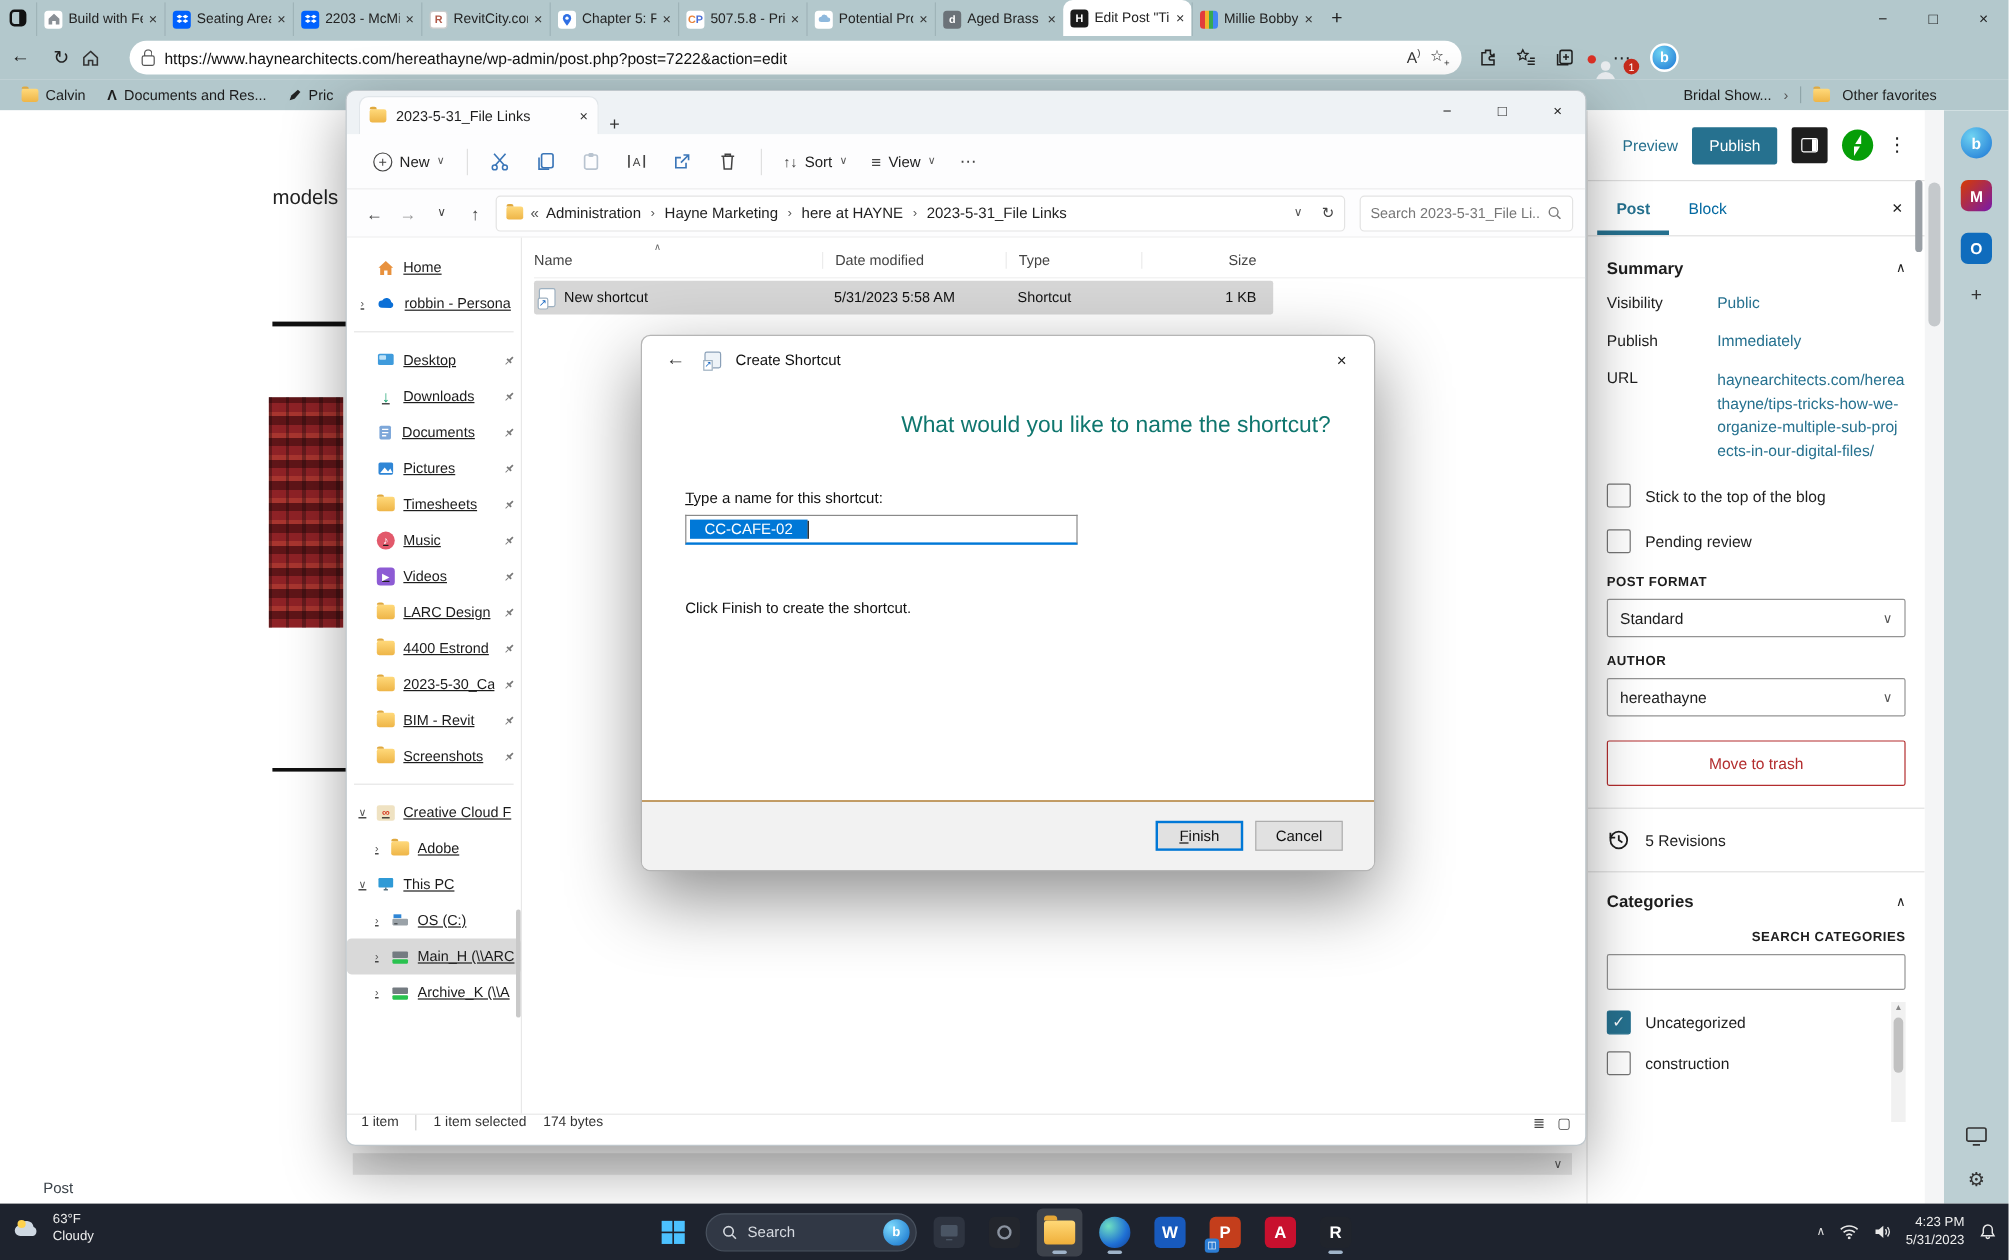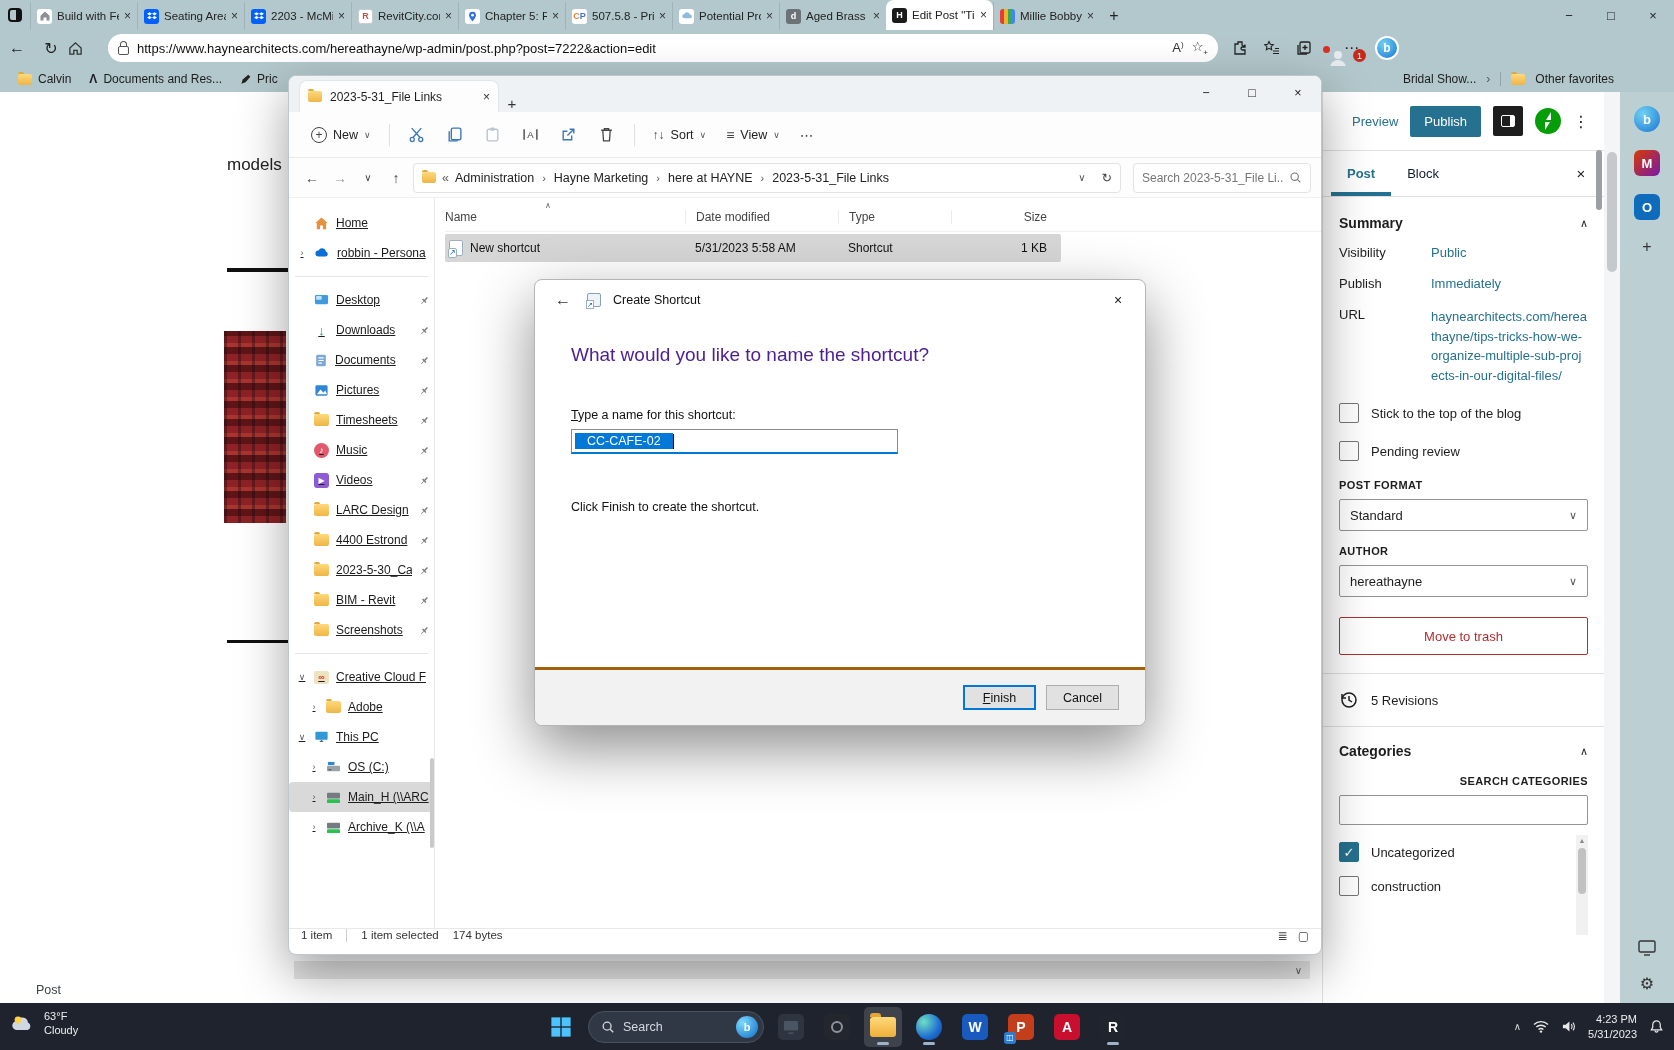--- a/index.html
+++ b/index.html
@@ -108,46 +108,46 @@
 
   
   .dialog{position:absolute;left:534px;top:279px;width:612px;height:447px;background:#fff;border:1px solid #b5b5b5;border-radius:8px;box-shadow:0 22px 60px rgba(0,0,0,.45);display:flex;flex-direction:column;overflow:hidden;}
   .dlg-title{height:40px;display:flex;align-items:center;gap:12px;padding:0 4px 0 16px;}
   .dlg-back{font-size:16px;color:#333;width:24px;text-align:center;}
   .dlg-ic{width:14px;height:14px;border:1px solid #8aa0b8;background:#eef3f8;border-radius:2px;position:relative;}
   .dlg-ic:after{content:"↗";position:absolute;left:-2px;bottom:-3px;font-size:7px;color:#1565c0;background:#fff;border:1px solid #9db0c0;line-height:1;}
   .dlg-titletext{font-size:12.5px;color:#111;flex:1;}
   .dlg-close{width:46px;height:40px;display:flex;align-items:center;justify-content:center;font-size:14px;color:#222;}
   .dlg-body{flex:1;padding:24px 36px 0 36px;}
-  .dlg-heading{font-size:19px;color:#4c1d95;margin-bottom:42px;}
+  .dlg-heading{font-size:19px;color:#0f766e;margin-bottom:42px;text-align:right;}
   .dlg-label{font-size:12.5px;color:#111;margin-bottom:7px;}
   .dlg-label u{text-decoration:underline;}
   .dlg-input{width:327px;height:25px;border:1px solid #8a8a8a;border-bottom:2px solid #0078d7;background:#fff;display:flex;align-items:center;padding-left:3px;font-size:12.5px;}
   .dlg-sel{background:#0078d7;color:#fff;padding:1px 12px;}
   .dlg-caret{width:1px;height:15px;background:#000;margin-left:0px;}
   .dlg-hint{font-size:12.5px;color:#111;margin-top:46px;}
-  .dlg-footer{height:58px;background:#f2f2f2;border-top:3px solid #a16207;display:flex;align-items:center;justify-content:flex-end;gap:10px;padding-right:26px;}
+  .dlg-footer{height:58px;background:#f2f2f2;border-top:1px solid #a16207;display:flex;align-items:center;justify-content:flex-end;gap:10px;padding-right:26px;}
   .dbtn{min-width:73px;height:25px;background:#e1e1e1;border:1px solid #adadad;font-size:12.5px;display:flex;align-items:center;justify-content:center;color:#111;}
   .dbtn.default{border:2px solid #0078d7;}
   .dbtn u{text-decoration:underline;}
 
   
   .wp-panel{position:absolute;left:1322px;top:92px;width:282px;height:911px;background:#fff;border-left:1px solid #e0e0e0;display:flex;flex-direction:column;overflow:hidden;}
   .wp-topbar{height:58px;display:flex;align-items:center;justify-content:flex-end;gap:12px;padding-right:14px;flex:0 0 auto;}
   .wp-preview{color:#26718f;font-size:13px;}
   .wp-publish{background:#26718f;color:#fff;font-size:13px;padding:8px 14px;border-radius:2px;}
   .wp-paneltoggle{width:30px;height:30px;background:#1e1e1e;border-radius:2px;display:flex;align-items:center;justify-content:center;}
   .wp-paneltoggle .g{width:14px;height:12px;border:1.6px solid #fff;border-radius:2px;position:relative;}
   .wp-paneltoggle .g:before{content:"";position:absolute;right:0;top:0;width:4px;height:100%;background:#fff;}
   .jetpack{width:26px;height:26px;border-radius:50%;background:#069e08;position:relative;}
   .jetpack:before{content:"";position:absolute;left:11px;top:4px;width:0;height:0;border-left:5px solid transparent;border-right:0 solid transparent;border-bottom:8px solid #fff;}
   .jetpack:after{content:"";position:absolute;left:10px;bottom:4px;width:0;height:0;border-right:5px solid transparent;border-top:8px solid #fff;}
   .wp-more{font-size:16px;color:#1e1e1e;letter-spacing:1px;}
   .wp-tabs{height:47px;border-top:1px solid #e0e0e0;border-bottom:1px solid #e0e0e0;display:flex;align-items:stretch;padding-left:8px;flex:0 0 auto;}
-  .wp-tab{display:flex;align-items:center;padding:0 16px;font-size:13px;color:#0f172a;}
+  .wp-tab{display:flex;align-items:center;padding:0 16px;font-size:13px;color:#0369a1;}
   .wp-tab.active{font-weight:bold;box-shadow:inset 0 -4px 0 #26718f;color:#26718f;}
   .wp-tabclose{margin-left:auto;width:46px;display:flex;align-items:center;justify-content:center;font-size:15px;}
   .wp-body{flex:1;padding:14px 16px 0 16px;overflow:hidden;position:relative;}
   .wp-sechead{display:flex;align-items:center;justify-content:space-between;font-size:14px;font-weight:bold;padding:4px 0 14px 0;}
   .wp-sechead .caret{font-size:11px;color:#1e1e1e;font-weight:normal;}
   .wp-row{display:flex;margin-bottom:16px;font-size:13px;}
   .wp-row .rlabel{width:92px;flex:0 0 auto;color:#1e1e1e;}
   .wp-row .rvalue{color:#26718f;}
   .wp-url{line-height:1.5;word-break:break-all;}
   .wp-check{display:flex;align-items:center;gap:12px;margin:18px 0;font-size:13px;}

